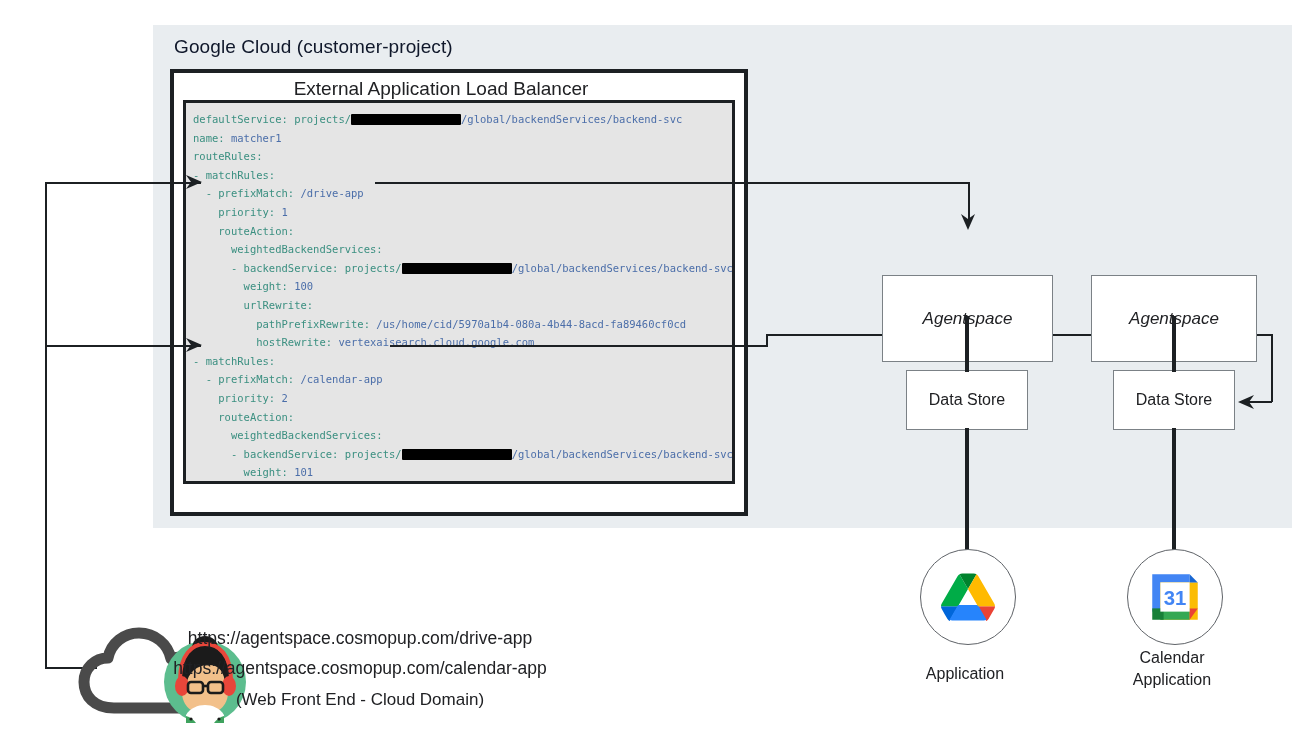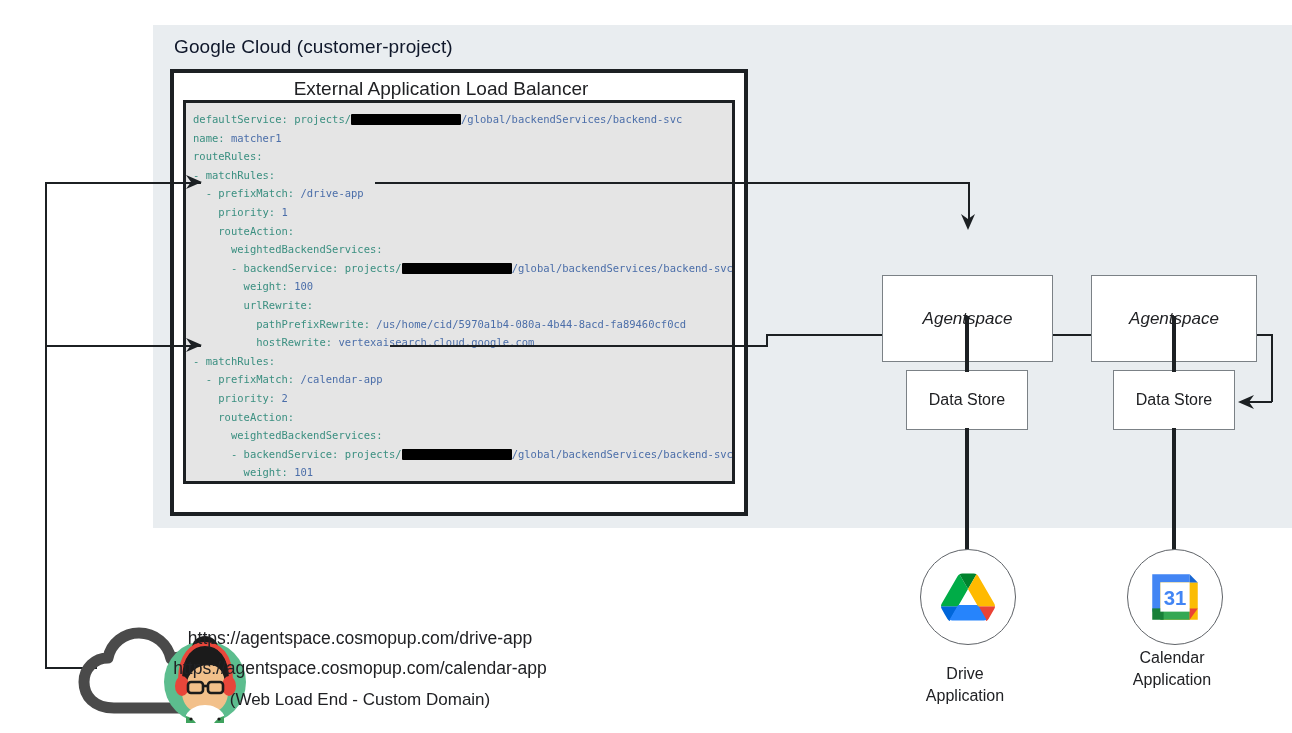--- a/index.html
+++ b/index.html
@@ -112,21 +112,20 @@
   <svg width="54" height="48" viewBox="0 0 87 76">
     <path d="M6.6 66.85 L10.45 73.5 C11.25 74.9 12.4 76 13.75 76.8 L27.5 53 L0 53 C0 54.55 0.4 56.1 1.2 57.5 Z" fill="#0066da"></path>
     <path d="M43.5 23 L29.75 -0.8 C28.4 0 27.25 1.1 26.45 2.5 L1.2 46.2 C0.41 47.57 0 49.12 0 50.7 L27.5 50.7 Z" fill="#00ac47" transform="translate(0,2.3)"></path>
     <path d="M73.25 76.8 C74.6 76 75.75 74.9 76.55 73.5 L78.15 70.75 L85.8 57.5 C86.6 56.1 87 54.55 87 53 L59.49 53 L65.35 64.5 Z" fill="#ea4335"></path>
     <path d="M43.5 23 L57.25 -0.8 C55.9 -1.6 54.35 -2 52.75 -2 L34.25 -2 C32.65 -2 31.1 -1.55 29.75 -0.8 Z" fill="#00832d" transform="translate(0,2.3)"></path>
     <path d="M59.5 53 L27.5 53 L13.75 76.8 C15.1 77.6 16.65 78 18.25 78 L68.75 78 C70.35 78 71.9 77.55 73.25 76.8 Z" fill="#2684fc" transform="translate(0,-2)"></path>
     <path d="M73.1 24.5 L60.5 2.5 C59.7 1.1 58.55 0 57.2 -0.8 L43.5 23 L59.5 50.7 L86.95 50.7 C86.95 49.15 86.55 47.6 85.75 46.2 Z" fill="#ffba00" transform="translate(0,2.3)"></path>
   </svg>
 </div>
 <div class="abs app-caption" id="drive-caption">
-  <div>Drive</div>
   <div>Application</div>
 </div>
 
 <div class="abs app-circle" id="calendar-circle">
   <svg width="52" height="52" viewBox="0 0 64 64">
     <rect x="4" y="4" width="46" height="46" fill="#4285f4"></rect>
     <rect x="14" y="14" width="46" height="46" fill="#fbbc04"></rect>
     <rect x="14" y="46" width="36" height="14" fill="#34a853"></rect>
     <rect x="4" y="46" width="14" height="14" fill="#188038"></rect>
     <polygon points="50,46 60,46 50,60" fill="#ea4335"></polygon>
@@ -159,13 +158,13 @@
     <path d="M108 95 C112 88 120 85 127 85 C134 85 142 88 146 95 L146 103 L108 103 Z" fill="#ffffff"></path>
     <path d="M108 96 L108 103 L118 103 C116 100 112 97 108 96 Z" fill="#3fa35f"></path>
     <path d="M146 96 L146 103 L136 103 C138 100 142 97 146 96 Z" fill="#3fa35f"></path>
     <circle cx="113" cy="99" r="1.6" fill="#1b1b1b"></circle>
     <circle cx="141" cy="99" r="1.6" fill="#1b1b1b"></circle>
   </g>
 </svg>
 
 <div class="abs url-line" id="url-1">https://agentspace.cosmopup.com/drive-app</div>
 <div class="abs url-line" id="url-2">https://agentspace.cosmopup.com/calendar-app</div>
-<div class="abs url-line" id="url-3">(Web Load End - Custom Domain)</div>
+<div class="abs url-line" id="url-3">(Web Front End - Cloud Domain)</div>
 
 </body></html>

